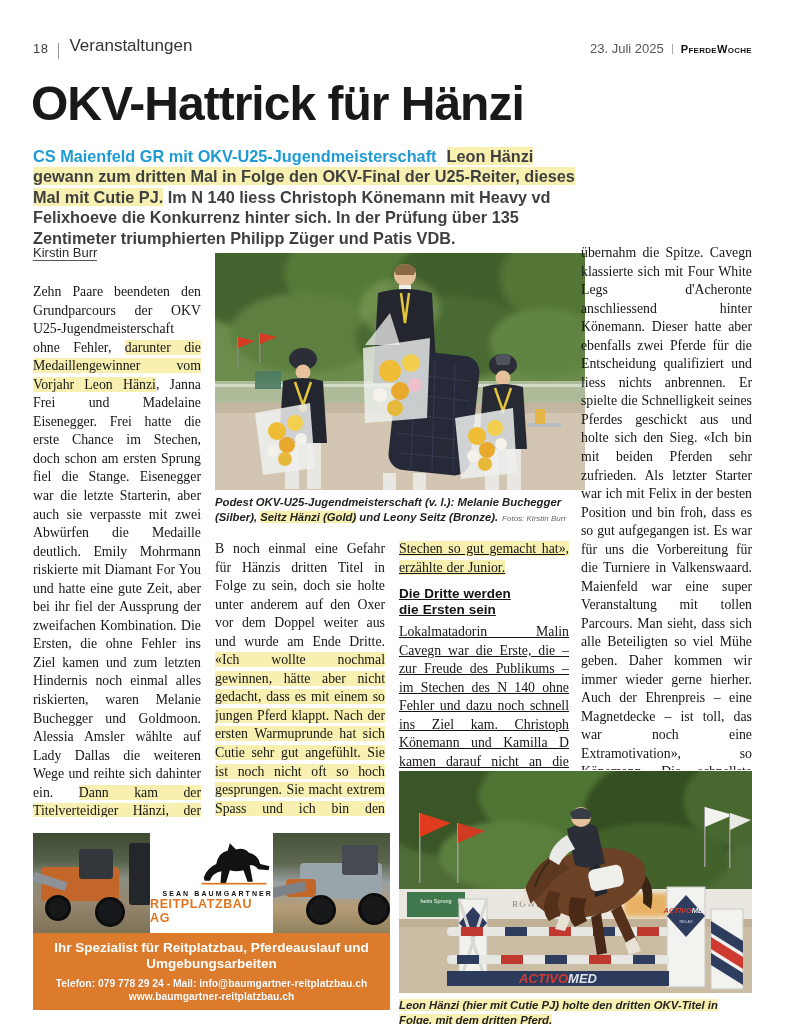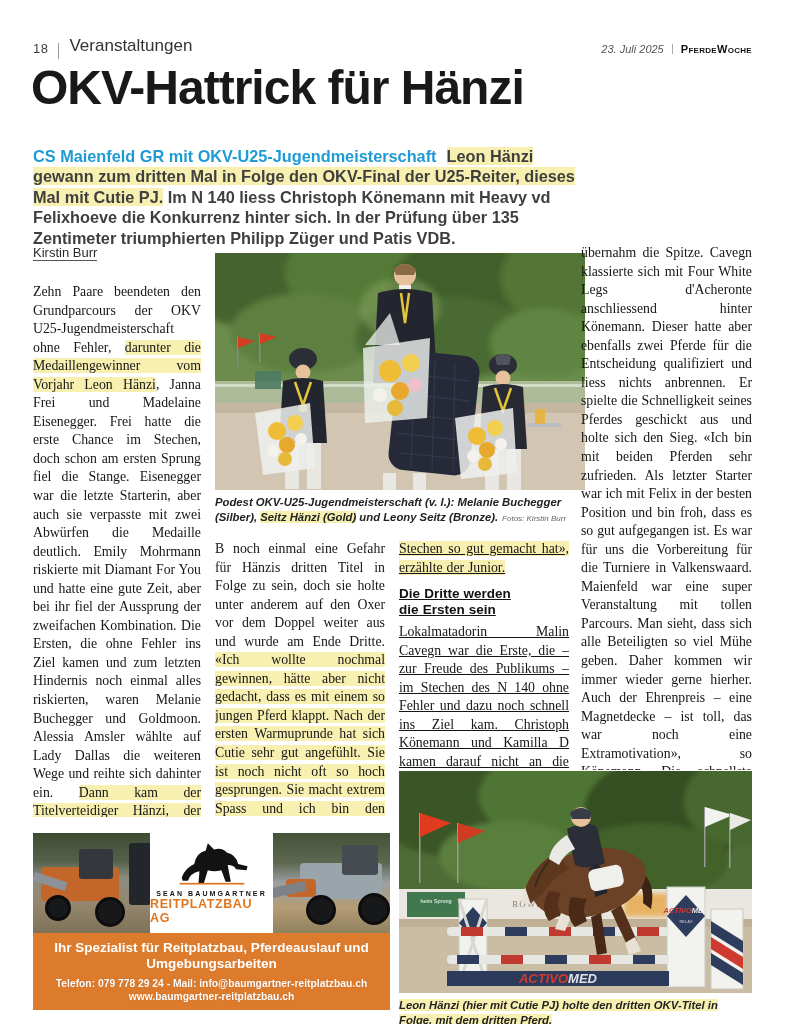--- a/index.html
+++ b/index.html
@@ -10,25 +10,25 @@
     font-family:"Liberation Serif", serif; color:#1a1a1a;
   }
   
   .hdr { position:absolute; top:36px; left:33px; right:33px; height:22px;
          font-family:"Liberation Sans", sans-serif; display:flex; justify-content:space-between; align-items:baseline; }
   .hdr-left { display:flex; align-items:flex-end; gap:10px; color:#3c3c3c; }
   .hdr-pagenum { font-size:13px; letter-spacing:.5px; }
   .hdr-bar { display:inline-block; width:1px; height:16px; background:#9a9a9a; transform:translateY(3px); }
   .hdr-section { font-size:17px; color:#333; }
   .hdr-right { display:flex; align-items:baseline; gap:8px; }
-  .hdr-date { font-size:11px; color:#555;font-style:italic; }
+  .hdr-date { font-size:13px; color:#555; }
   .hdr-bar2 { display:inline-block; width:1px; height:10px; background:#aaa; transform:translateY(1px); }
   .hdr-pub { font-size:11px; font-weight:bold; letter-spacing:.3px; color:#111; font-variant:small-caps; }
   
-  .headline { position:absolute; top:60px; left:31px; font-family:"Liberation Sans", sans-serif;
+  .headline { position:absolute; top:76px; left:31px; font-family:"Liberation Sans", sans-serif;
               font-size:48px; font-weight:bold; letter-spacing:-1px; color:#191919; }
   .lead { position:absolute; top:146px; left:33px; width:557px;
           font-family:"Liberation Sans", sans-serif; font-size:16.3px; line-height:20.4px;
           font-weight:bold; color:#3f3f3f; }
   .kicker { color:#1e9bd4; }
   mark { background:#f8f0b0; color:inherit; padding:0; }
   .lead mark { margin-left:10px; }
   
   .byline { position:absolute; top:245px; left:33px; font-family:"Liberation Sans", sans-serif;
             font-size:13px; color:#2b2b2b; border-bottom:1px solid #555; padding-bottom:0; }
@@ -55,21 +55,21 @@
         font-family:"Liberation Sans", sans-serif; }
   .ad-photos { position:relative; width:100%; height:100px; overflow:hidden; background:#5a5f52; }
   .ad-photo-l, .ad-photo-r { position:absolute; top:0; width:124px; height:100px; overflow:hidden; }
   .ad-photo-l { left:0; background:linear-gradient(180deg,#3e4a32 0%,#55614a 28%,#8a8d80 45%,#96876e 70%,#7d7258 100%); }
   .ad-photo-r { right:0; background:linear-gradient(180deg,#46523a 0%,#5e6850 30%,#9aa0a2 50%,#b59c74 75%,#8f815f 100%); }
   .mach-body { position:absolute; background:#c2662a; border-radius:4px; }
   .mach-cab  { position:absolute; background:#33373b; border-radius:3px; }
   .mach-wheel{ position:absolute; background:#17181a; border-radius:50%; border:3px solid #0d0d0e; }
   .mach-arm  { position:absolute; background:#8d9298; }
   .ad-logo-box { position:absolute; left:117px; top:0; width:123px; height:100px; background:#ffffff;
-                 display:flex; flex-direction:column; align-items:center; justify-content:flex-end; padding-bottom:8px; }
+                 display:flex; flex-direction:column; align-items:flex-end; justify-content:flex-end; padding-bottom:8px; }
   .ad-brand-top { font-size:7px; font-weight:bold; letter-spacing:2.1px; color:#111; margin-top:4px; }
   .ad-brand-bottom { font-size:12.5px; font-weight:bold; letter-spacing:.6px; color:#e07categoria;  }
   .ad-brand-bottom { color:#e0751f; }
   .ad-band { position:absolute; top:100px; left:0; width:100%; height:77px; background:#dd7b2c;
              display:flex; flex-direction:column; align-items:center; justify-content:center; gap:5px; }
   .ad-headline { color:#ffffff; font-weight:bold; font-size:13.5px; line-height:16px; text-align:center; width:330px; }
   .ad-contact  { color:#ffffff; font-weight:bold; font-size:10.3px; line-height:13px; text-align:center; width:345px;
                  text-shadow:0 0 1px rgba(120,50,0,.4); }
 </style>
 </head>

